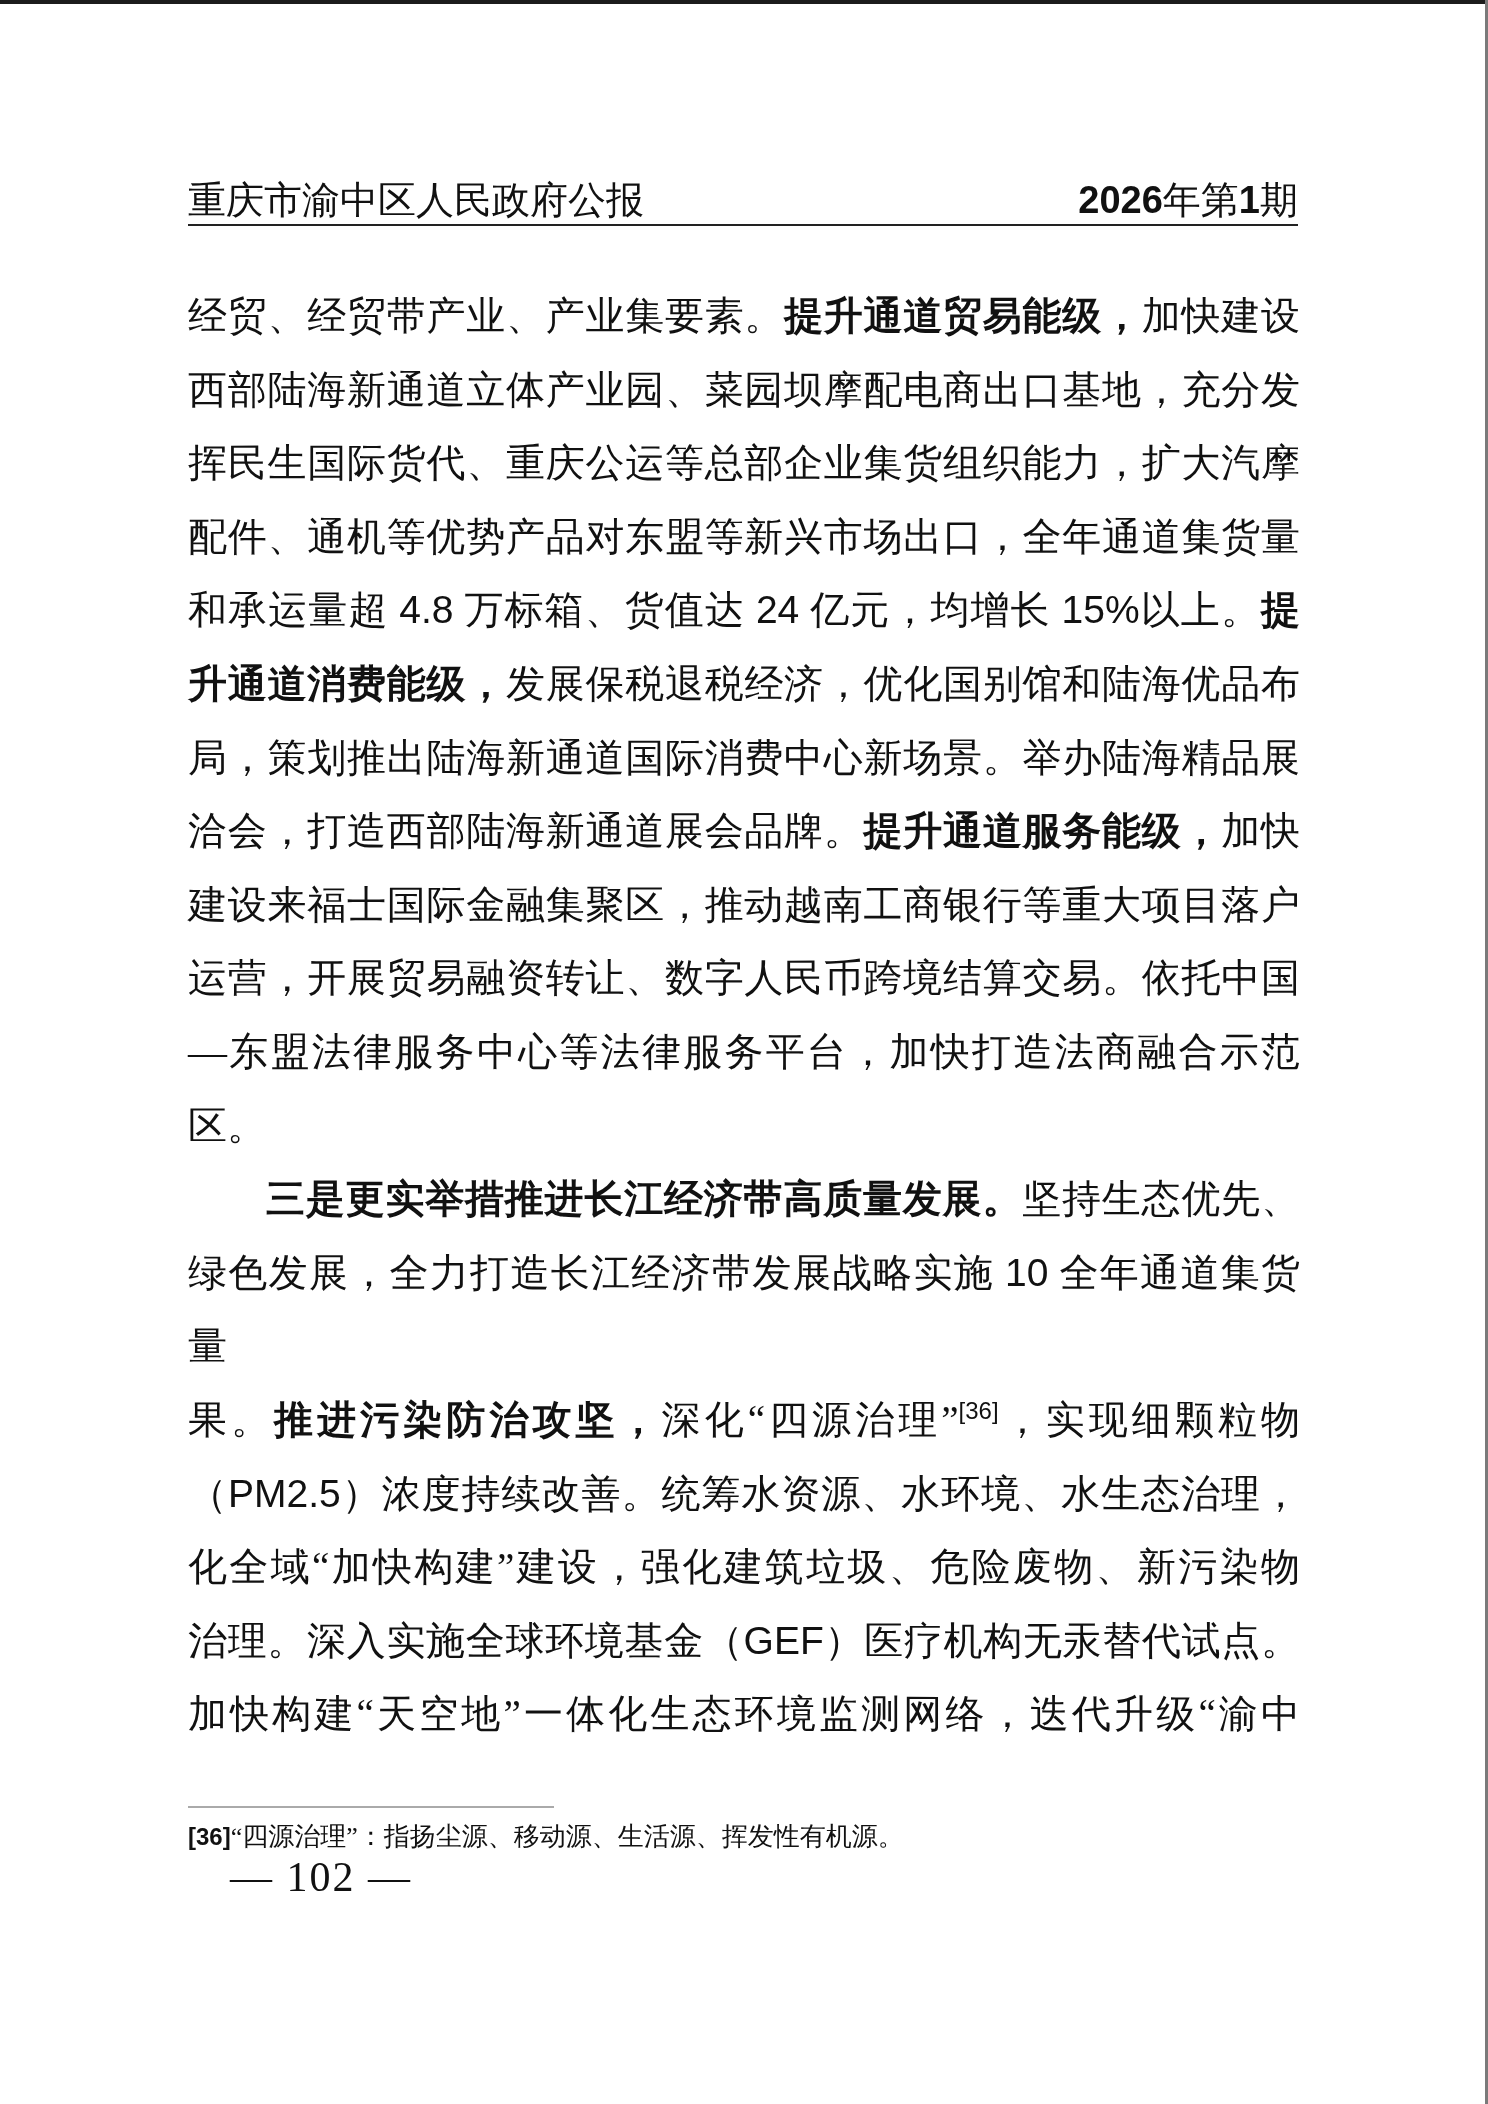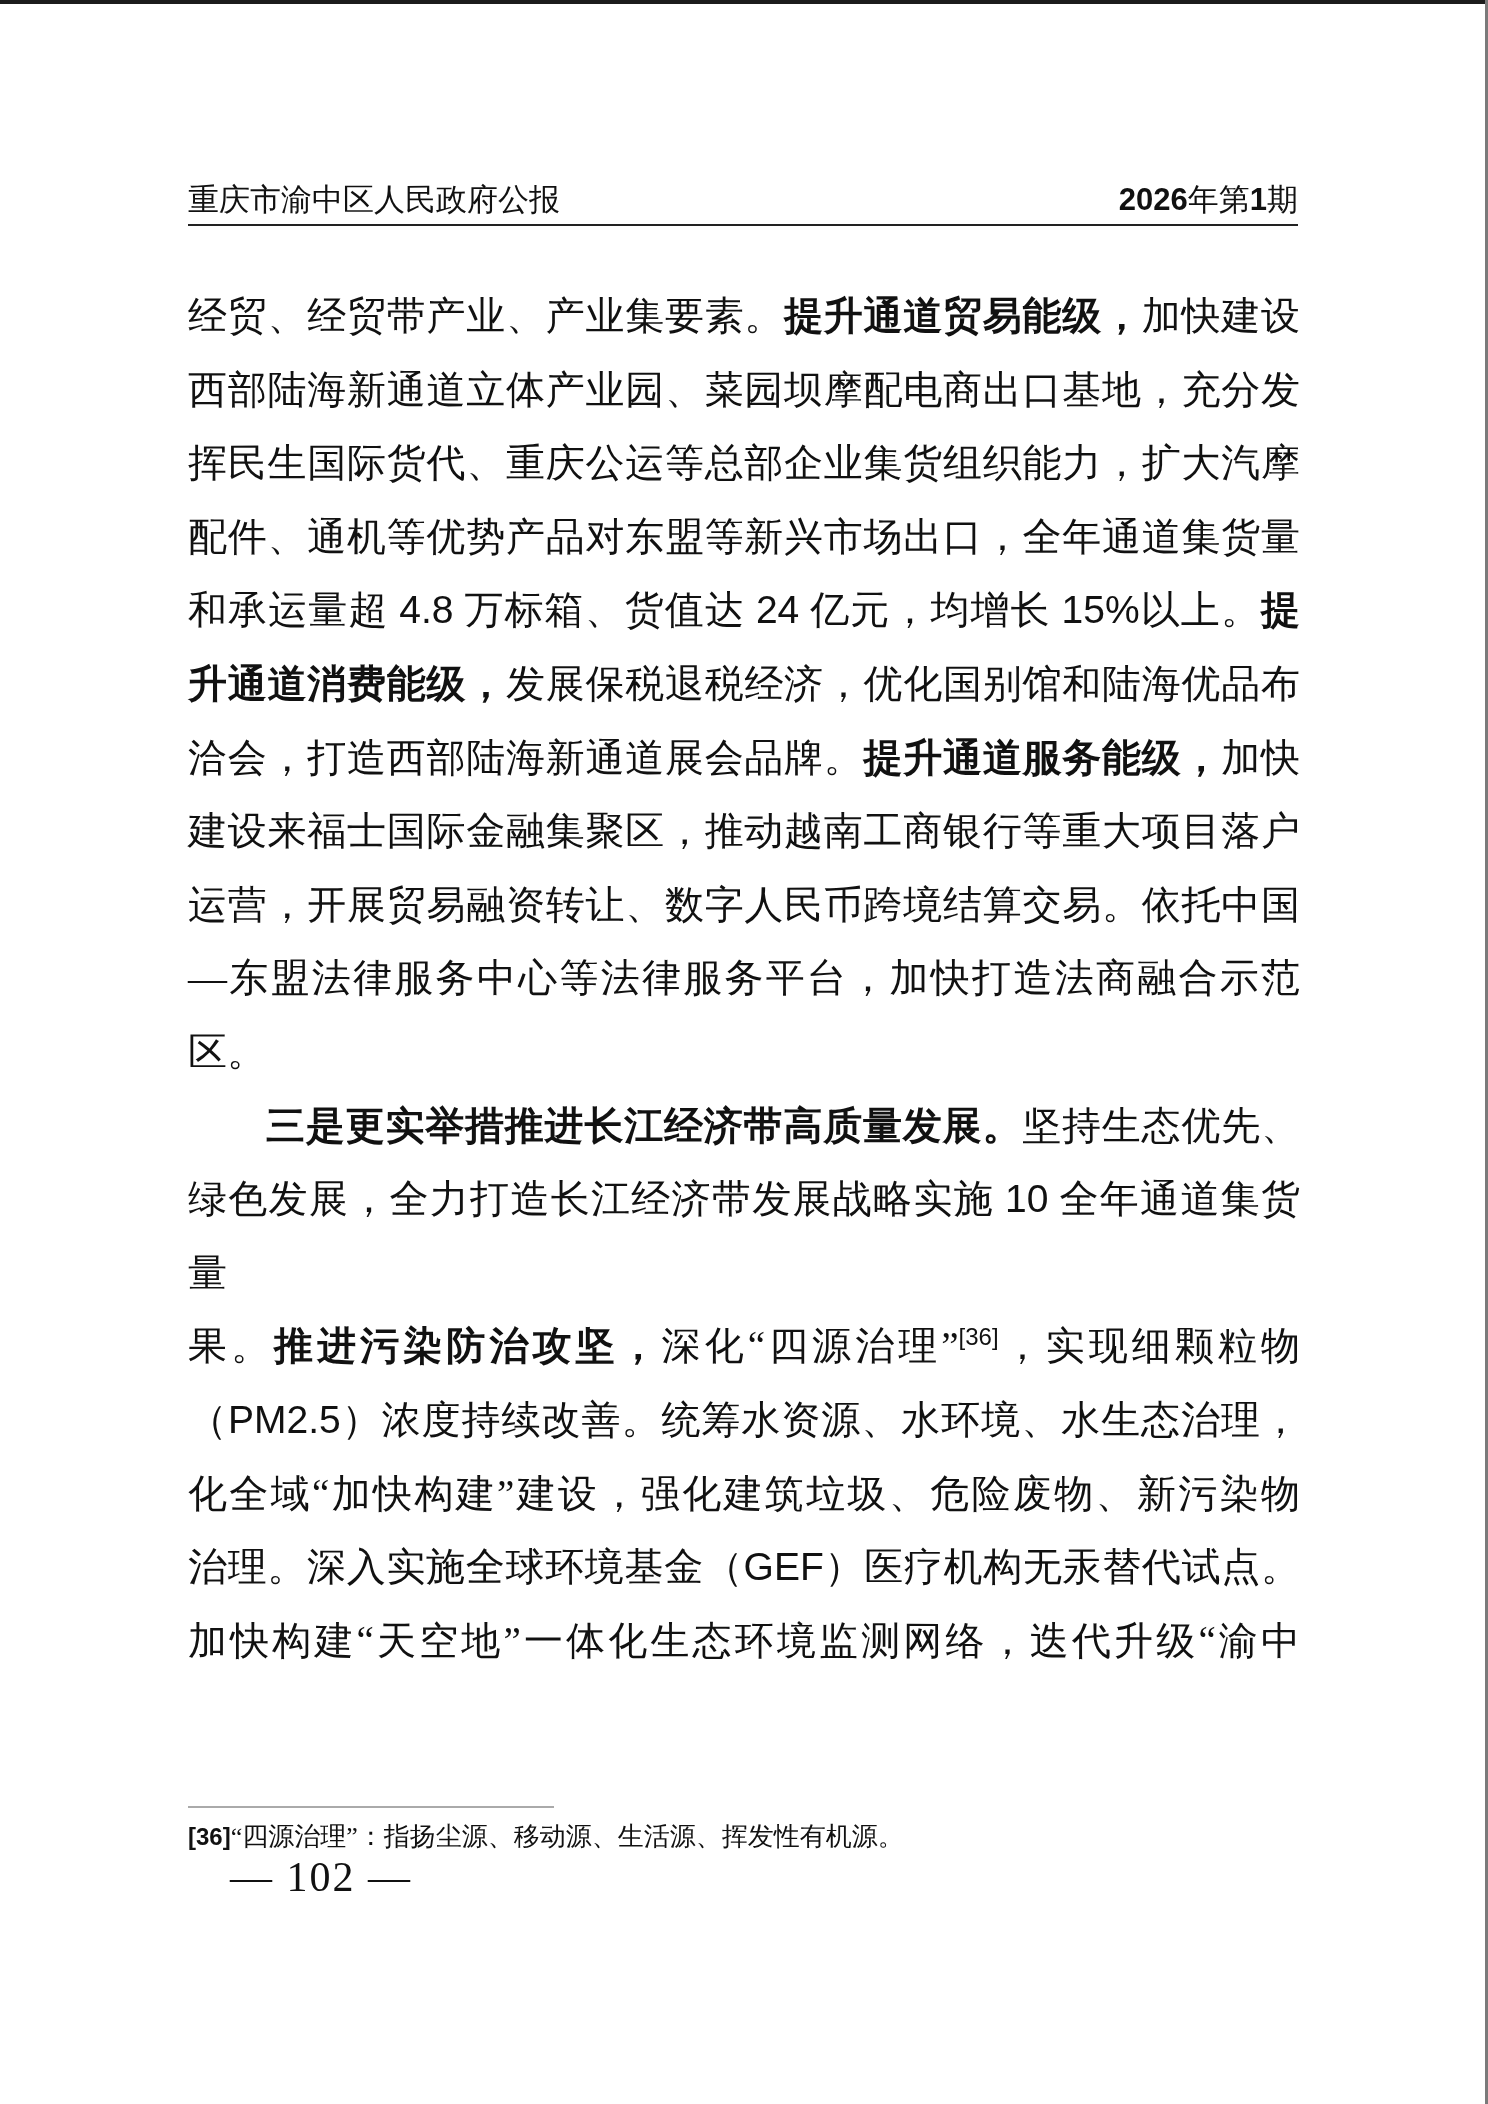--- a/index.html
+++ b/index.html
@@ -15,21 +15,21 @@
     position:absolute;left:0;top:0;width:1488px;height:4px;
     background:#1c1c1c;
   }
   .right-edge{
     position:absolute;right:0;top:0;width:3px;height:2104px;
     background:#7a7a7a;
   }
   .header{
     position:absolute;left:188px;top:182px;width:1110px;
     display:flex;justify-content:space-between;align-items:baseline;
-    font-size:31px;line-height:36px;
+    font-size:38px;line-height:36px;
   }
   .issue .n{font-weight:700;}
   .header-rule{
     position:absolute;left:188px;top:224px;width:1110px;height:2px;
     background:#222;
   }
   .bodytext{
     position:absolute;left:188px;top:279px;width:1112px;
     font-size:39px;line-height:73.6px;
   }
@@ -74,20 +74,21 @@
 </div>
 <div class="header-rule"></div>
 
 <div class="bodytext">
   <div class="line"><span>经贸、经贸带产业、产业集要素。</span><span class="b">提升通道贸易能级，</span><span>加快建设</span></div>
   <div class="line"><span>西部陆海新通道立体产业园、菜园坝摩配电商出口基地，充分发</span></div>
   <div class="line"><span>挥民生国际货代、重庆公运等总部企业集货组织能力，扩大汽摩</span></div>
   <div class="line"><span>配件、通机等优势产品对东盟等新兴市场出口，全年通道集货量</span></div>
   <div class="line"><span>和承运量超 </span><span class="n">4.8</span><span> 万标箱、货值达 </span><span class="n">24</span><span> 亿元，均增长 </span><span class="n">15%</span><span>以上。</span><span class="b">提</span></div>
   <div class="line"><span class="b">升通道消费能级，</span><span>发展保税退税经济，优化国别馆和陆海优品布</span></div>
+  <div class="line"><span>局，策划推出陆海新通道国际消费中心新场景。举办陆海精品展</span></div>
   <div class="line"><span>洽会，打造西部陆海新通道展会品牌。</span><span class="b">提升通道服务能级，</span><span>加快</span></div>
   <div class="line"><span>建设来福士国际金融集聚区，推动越南工商银行等重大项目落户</span></div>
   <div class="line"><span>运营，开展贸易融资转让、数字人民币跨境结算交易。依托中国</span></div>
   <div class="line"><span>—东盟法律服务中心等法律服务平台，加快打造法商融合示范</span></div>
   <div class="line noj"><span>区。</span></div>
   <div class="line ind"><span class="b">三是更实举措推进长江经济带高质量发展。</span><span>坚持生态优先、</span></div>
   <div class="line"><span>绿色发展，全力打造长江经济带发展战略实施 </span><span class="n">10</span><span> 全年通道集货量</span></div>
   <div class="line"><span>果。</span><span class="b">推进污染防治攻坚，</span><span>深化“四源治理”</span><span class="sp">[36]</span><span>，实现细颗粒物</span></div>
   <div class="line"><span>（</span><span class="n">PM2.5</span><span>）浓度持续改善。统筹水资源、水环境、水生态治理，</span></div>
   <div class="line"><span>化全域“加快构建”建设，强化建筑垃圾、危险废物、新污染物</span></div>

